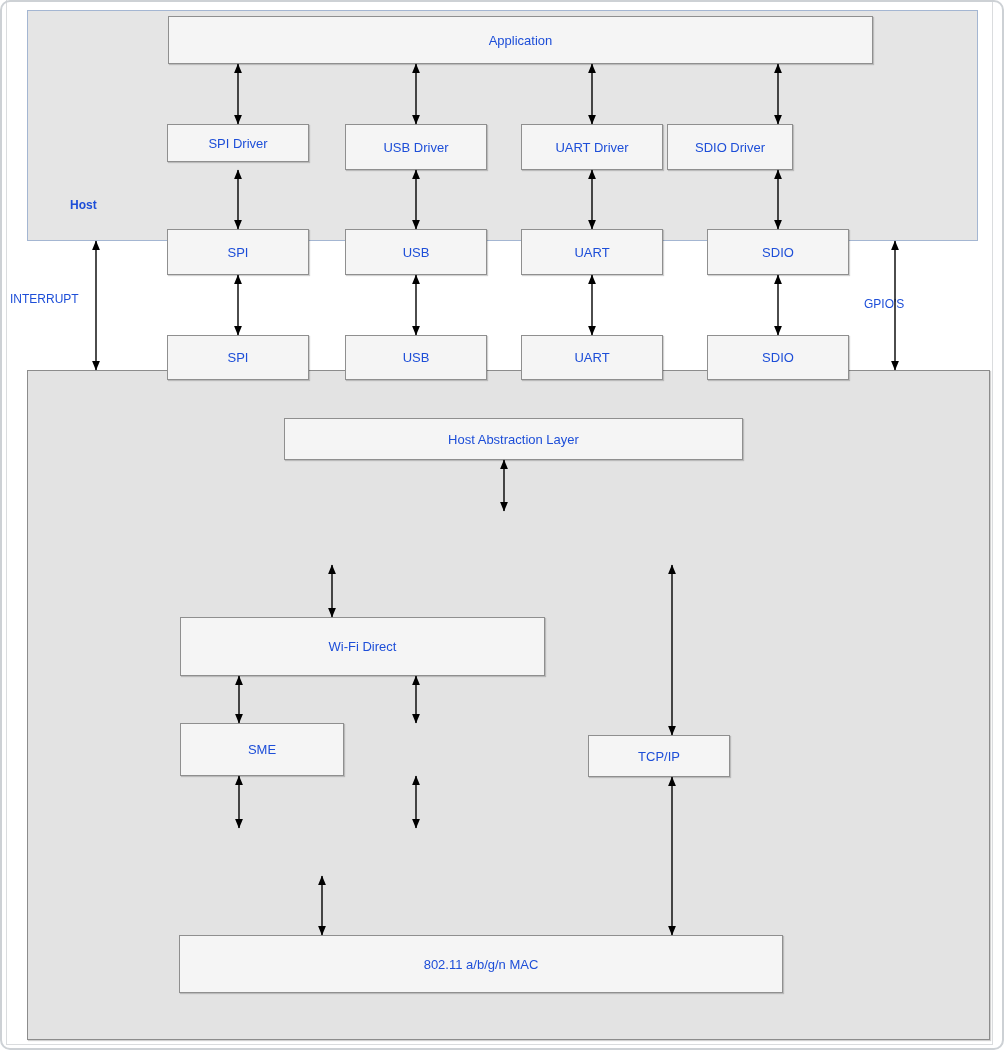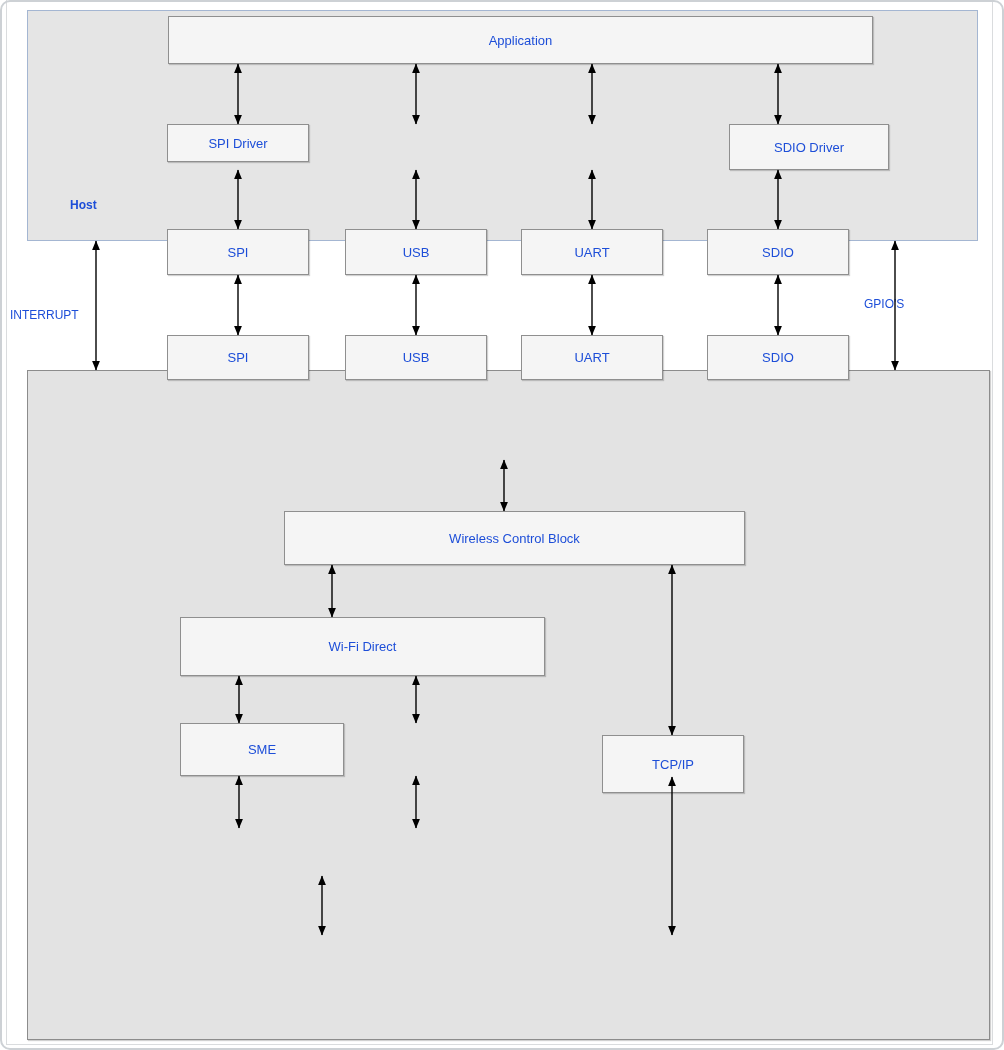--- a/index.html
+++ b/index.html
@@ -41,39 +41,42 @@
 <body>
 
 <div class="stage">
 
   <div class="host-box"></div>
   <div class="module-box"></div>
 
   <div class="box" style="left:168px;top:16px;width:705px;height:48px">Application</div>
 
   <div class="box" style="left:167px;top:124px;width:142px;height:38px">SPI Driver</div>
-  <div class="box" style="left:729px;top:124px;width:160px;height:46px">SDIO Driver</div>
+  <div class="box" style="left:345px;top:124px;width:142px;height:46px">USB Driver</div>
+  <div class="box" style="left:521px;top:124px;width:142px;height:46px">UART Driver</div>
+  <div class="box" style="left:667px;top:124px;width:126px;height:46px">SDIO Driver</div>
 
   <div class="box" style="left:167px;top:229px;width:142px;height:46px">SPI</div>
   <div class="box" style="left:345px;top:229px;width:142px;height:46px">USB</div>
   <div class="box" style="left:521px;top:229px;width:142px;height:46px">UART</div>
   <div class="box" style="left:707px;top:229px;width:142px;height:46px">SDIO</div>
 
   <div class="box" style="left:167px;top:335px;width:142px;height:45px">SPI</div>
   <div class="box" style="left:345px;top:335px;width:142px;height:45px">USB</div>
   <div class="box" style="left:521px;top:335px;width:142px;height:45px">UART</div>
   <div class="box" style="left:707px;top:335px;width:142px;height:45px">SDIO</div>
 
-  <div class="box" style="left:284px;top:511px;width:461px;height:54px">Wireless Control Block</div>
+  <div class="box" style="left:284px;top:418px;width:459px;height:42px">Host Abstraction Layer</div>
   <div class="box" style="left:180px;top:723px;width:164px;height:53px">SME</div>
   <div class="box" style="left:180px;top:617px;width:365px;height:59px">Wi-Fi Direct</div>
-  <div class="box" style="left:602px;top:735px;width:142px;height:58px">TCP/IP</div>
+  <div class="box" style="left:588px;top:735px;width:142px;height:42px">TCP/IP</div>
+  <div class="box" style="left:179px;top:935px;width:604px;height:58px">802.11 a/b/g/n MAC</div>
 
   <div class="floating-label host-label" style="left:70px;top:198px">Host</div>
-  <div class="floating-label" style="left:10px;top:308px">INTERRUPT</div>
+  <div class="floating-label" style="left:10px;top:292px">INTERRUPT</div>
   <div class="floating-label" style="left:864px;top:297px">GPIO'S</div>
 
   <svg class="arrows" width="1004" height="1050" viewBox="0 0 1004 1050">
     <defs>
       <marker id="ah" markerUnits="userSpaceOnUse" markerWidth="10" markerHeight="10" viewBox="0 0 10 10" refX="9" refY="5" orient="auto-start-reverse">
         <path d="M0,1.1 L9.5,5 L0,8.9 z" fill="#000000"></path>
       </marker>
     </defs>
 
     <line x1="238" y1="64" x2="238" y2="124" marker-start="url(#ah)" marker-end="url(#ah)"></line>

